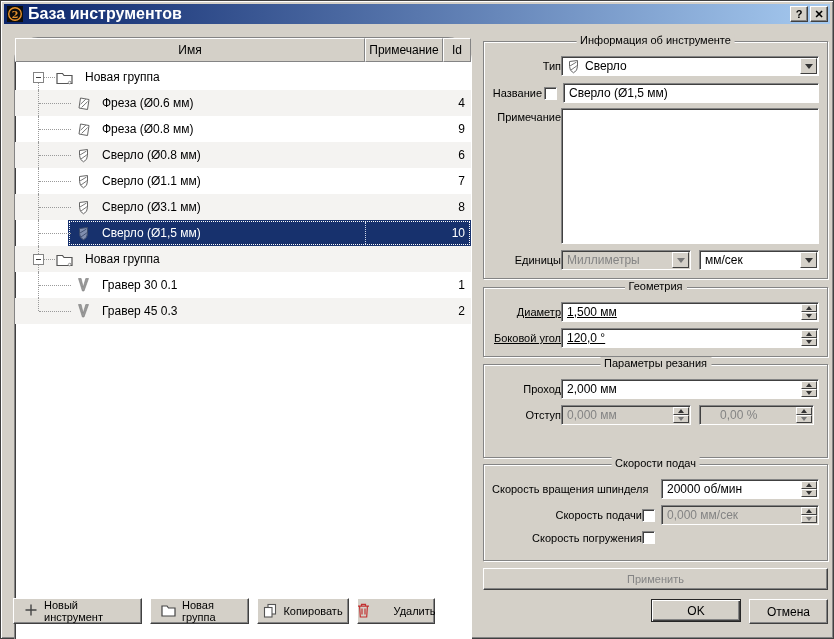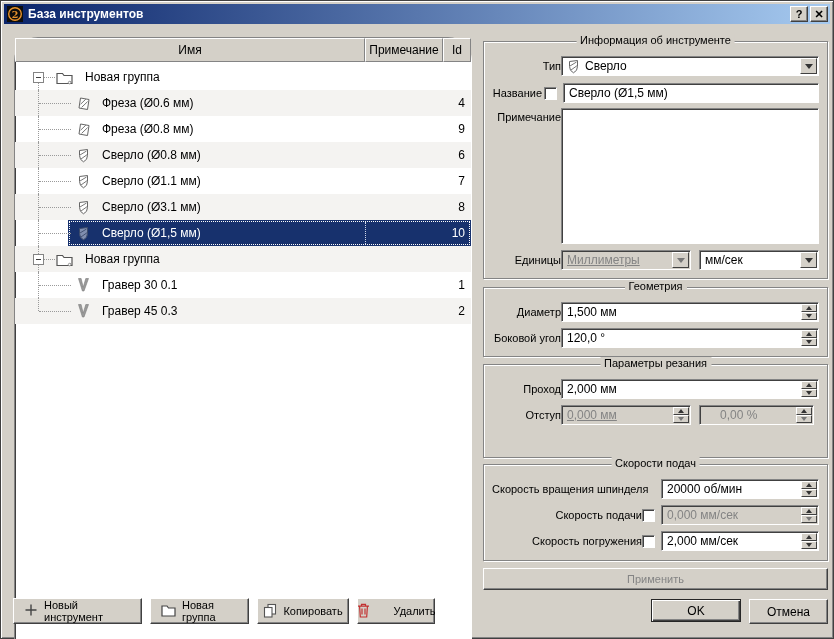--- a/index.html
+++ b/index.html
@@ -26,21 +26,21 @@
     border:1px solid; border-color:#848484 #ffffff #ffffff #848484;
     box-shadow: inset 1px 1px 0 #404040;
   }
   
   .titlebar {
     position:absolute; left:3px; top:3px; right:3px; height:20px;
     background:linear-gradient(to right, var(--tb1,#0a246a), var(--tb2,#a6caf0));
     display:flex; align-items:center; padding:0 2px;
   }
   .app-icon { width:16px; height:16px; flex:none; margin-left:1px; }
-  .title-text { color:#fff; font-weight:bold; font-size:12px; margin-left:5px; flex:1;
+  .title-text { color:#fff; font-weight:bold; font-size:16px; margin-left:5px; flex:1;
     white-space:nowrap; overflow:hidden; }
   .tb-btn {
     width:18px; height:16px; margin-left:2px; flex:none;
     display:flex; align-items:center; justify-content:center;
     font-size:11px; font-weight:bold; color:#000; cursor:default;
   }
   
   .tree {
     position:absolute; left:13px; top:36px; width:458px; height:632px;
     background:#ffffff;
@@ -99,21 +99,21 @@
   .frow { display:flex; align-items:center; margin-top:6px; }
   .frow.first { margin-top:2px; }
   .flbl { width:69px; text-align:right; font-size:11px; white-space:nowrap; flex:none; color:#000; }
   .flbl.wide { width:150px; }
   .field {
     position:relative; height:20px; background:#fff; flex:1;
     font-size:12px; display:flex; align-items:center;
     padding:0 20px 0 5px; white-space:nowrap; overflow:hidden; color:#000;
   }
   .field.plain { padding-right:5px; }
-  .field.w1 { flex:none; width:130px;text-decoration:underline; }
+  .field.w1 { flex:none; width:130px; }
   .field.w2 { flex:none; width:115px; margin-left:8px;padding-left:20px; }
   .field.disabled { background:#d4d0c8; color:#848484; }
   .spinbtns { position:absolute; top:1px; right:1px; bottom:1px; width:16px; display:flex; flex-direction:column; }
   .sb {
     flex:1; background:#d4d0c8; border:1px solid; border-color:#ffffff #404040 #404040 #ffffff;
     display:flex; align-items:center; justify-content:center;
   }
   .tri-u { width:0; height:0; border-left:3px solid transparent; border-right:3px solid transparent; border-bottom:4px solid #333; }
   .tri-d { width:0; height:0; border-left:3px solid transparent; border-right:3px solid transparent; border-top:4px solid #333; }
   .combo-arrow {
@@ -327,21 +327,21 @@
       </div>
       <div class="field sunken" style="margin-left:8px;">
         <span>мм/сек</span>
         <span class="combo-arrow">
             <i class="tri-d"></i>
           </span>
       </div>
     </div>
   </div>
 
-  <div class="groupbox" style="top:286px; height:70px;">
+  <div class="groupbox" style="top:286px; height:70px;text-decoration:underline;">
     <span class="legend">Геометрия</span>
     <div class="frow first">
       <span class="flbl">Диаметр</span>
       <div class="field sunken">
         <span>1,500 мм</span>
         <span class="spinbtns">
             <span class="sb">
               <i class="tri-u"></i>
             </span>
             <span class="sb">
@@ -437,31 +437,20 @@
             </span>
             <span class="sb">
               <i class="tri-d"></i>
             </span>
           </span>
       </div>
     </div>
     <div class="frow">
       <span class="flbl wide">Скорость погружения</span>
       <span class="checkbox cbslot"></span>
-      <div class="field sunken">
-        <span>2,000 мм/сек</span>
-        <span class="spinbtns">
-            <span class="sb">
-              <i class="tri-u"></i>
-            </span>
-            <span class="sb">
-              <i class="tri-d"></i>
-            </span>
-          </span>
-      </div>
     </div>
   </div>
 
   <div class="btn raised apply-btn">Применить</div>
 
   <div class="btn raised blb blb1">
     <span><svg width="14" height="14" viewBox="0 0 14 14">
           <path d="M7 1.5 V12.5 M1.5 7 H12.5" stroke="#444" stroke-width="1.4" fill="none"></path>
         </svg></span>
     <span>Новый инструмент</span>

